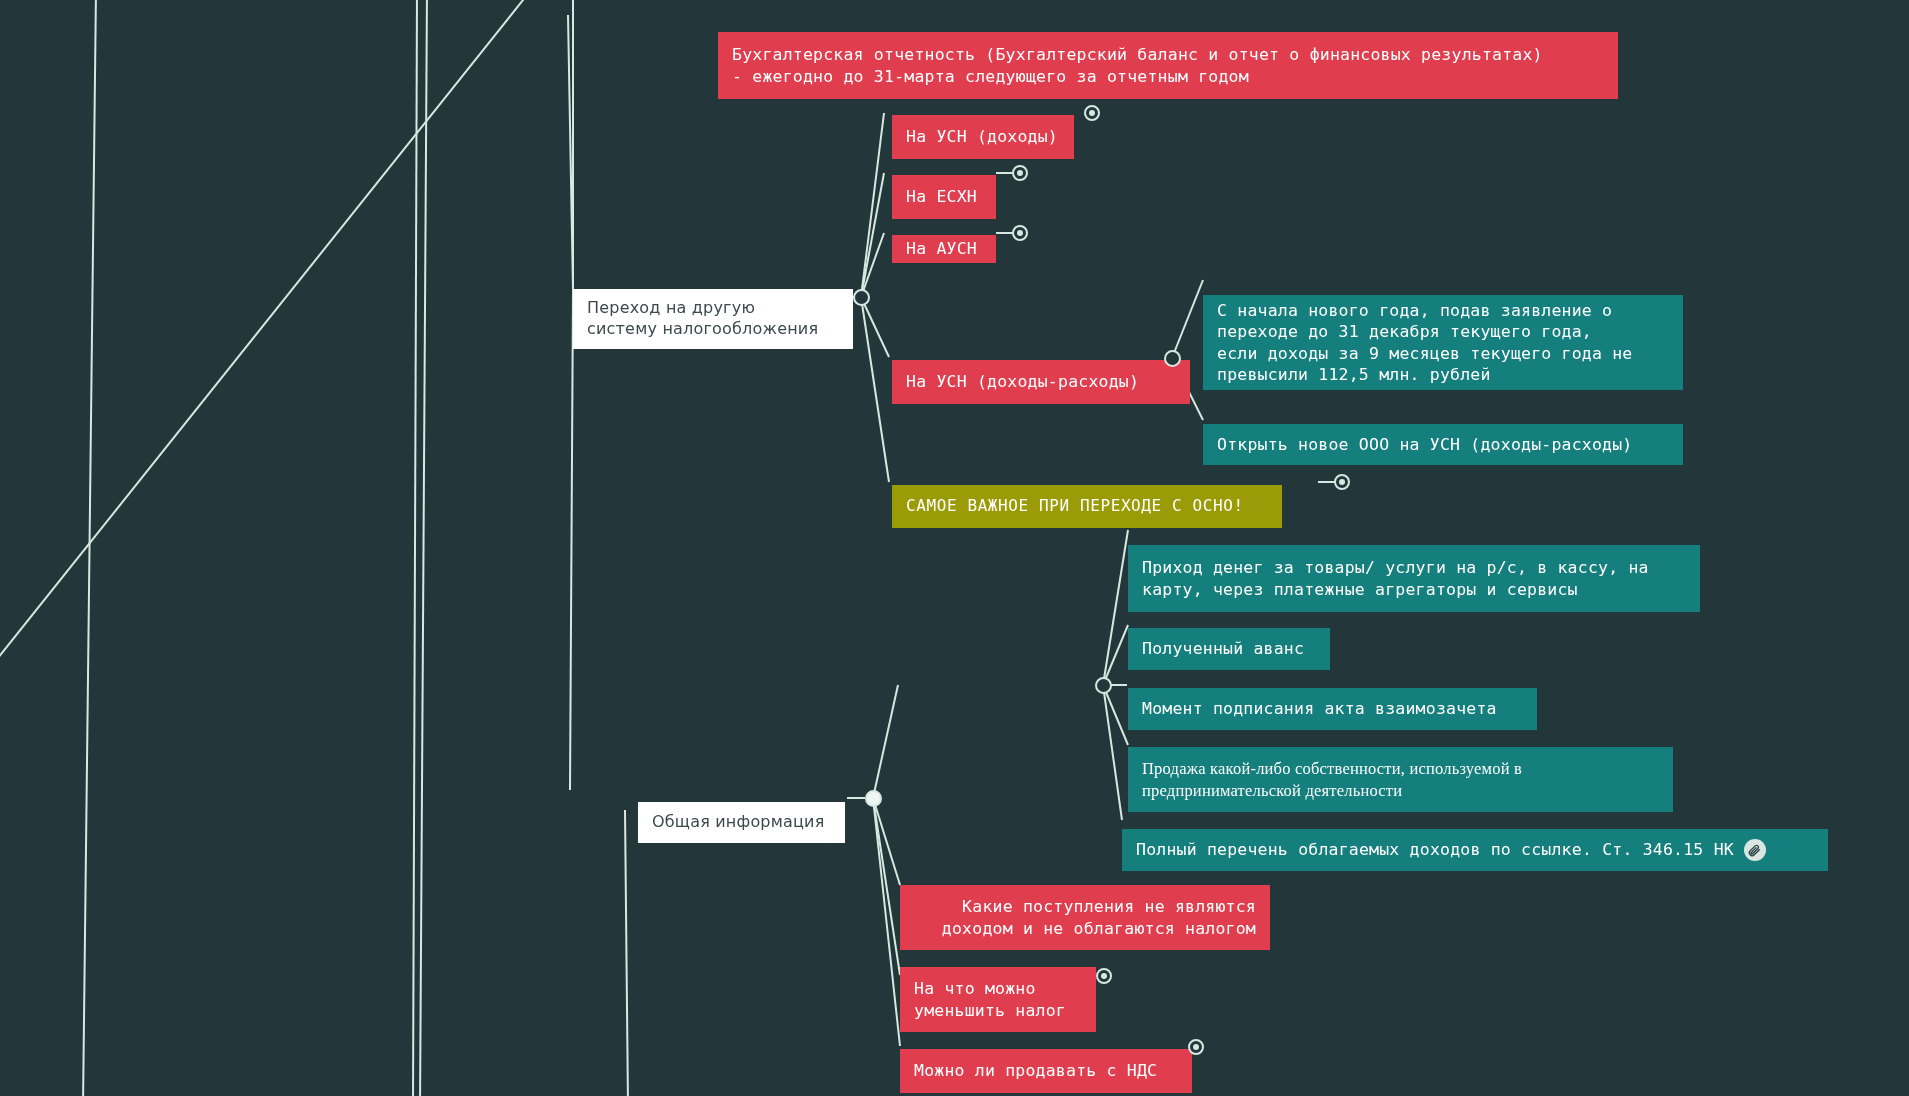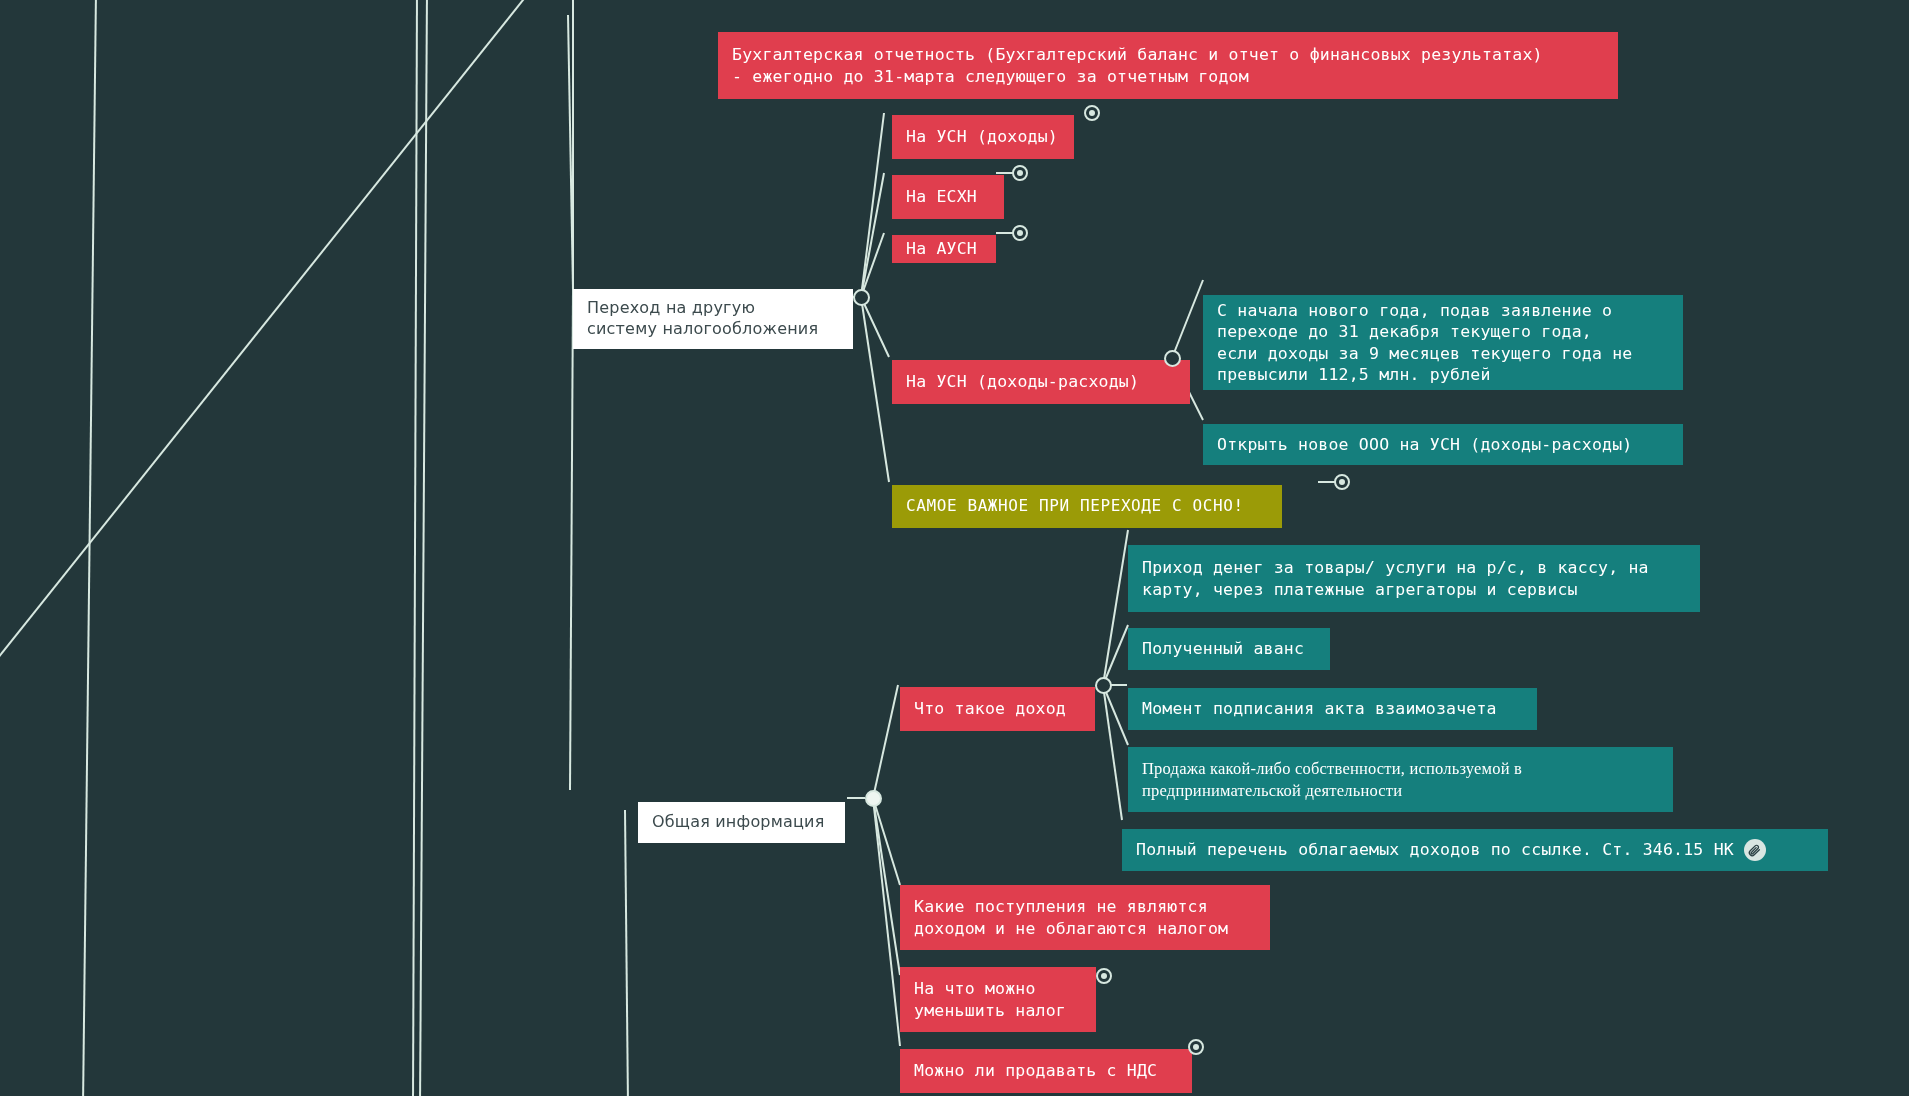--- a/index.html
+++ b/index.html
@@ -147,21 +147,21 @@
   <div class="node n-red" style="left:718px; top:8px; width:900px; height:67px; padding:9px 14px; font-size:16.5px; flex-direction:column; align-items:flex-start; justify-content:center;">
     <span class="txt">Бухгалтерская отчетность (Бухгалтерский баланс и отчет о финансовых результатах)</span>
     <span class="txt">- ежегодно до 31-марта следующего за отчетным годом</span>
   </div>
 
   <div class="node n-red" style="left:892px; top:91px; width:182px; height:44px; padding:0 14px; font-size:16.5px;">
     <span class="txt">На УСН (доходы)</span>
   </div>
   <div class="toggle" style="left:1084px; top:105px;"></div>
 
-  <div class="node n-red" style="left:892px; top:151px; width:112px; height:44px; padding:0 14px; font-size:16.5px;">
+  <div class="node n-red" style="left:892px; top:151px; width:104px; height:44px; padding:0 14px; font-size:16.5px;">
     <span class="txt">На ЕСХН</span>
   </div>
   <div class="stub" style="left:996px; top:172px; width:17px;"></div>
   <div class="toggle" style="left:1012px; top:165px;"></div>
 
   <div class="node n-red" style="left:892px; top:211px; width:104px; height:28px; padding:0 14px; font-size:16.5px;">
     <span class="txt">На АУСН</span>
   </div>
   <div class="stub" style="left:996px; top:232px; width:17px;"></div>
   <div class="toggle" style="left:1012px; top:225px;"></div>
@@ -214,31 +214,28 @@
 
   <div class="node n-teal" style="left:1122px; top:805px; width:706px; height:42px; padding:0 12px 0 14px; font-size:16.5px;">
     <span class="txt">Полный перечень облагаемых доходов по ссылке. Ст. 346.15 НК</span>
     <span class="clip">
       <svg width="13" height="13" viewBox="0 0 24 24" fill="none" stroke="#2b4044" stroke-width="2.4" stroke-linecap="round" stroke-linejoin="round">
         <path d="M21 10.5 11.5 20a5.2 5.2 0 1 1-7.4-7.4l9.2-9.2a3.5 3.5 0 0 1 5 5l-9.2 9.2a1.8 1.8 0 1 1-2.5-2.5l8.4-8.4"></path>
       </svg>
     </span>
   </div>
 
-  <div class="node n-red" style="left:900px; top:663px; width:195px; height:44px; padding:0 14px; font-size:16.5px;">
-    <span class="txt">Что такое доход</span>
-  </div>
   <div class="hub" style="left:1095px; top:677px;"></div>
 
   <div class="node n-white" style="left:638px; top:778px; width:207px; height:41px; padding:0 14px; font-size:16px;">
     <span class="txt">Общая информация</span>
   </div>
   <div class="hub filled" style="left:865px; top:790px;"></div>
 
-  <div class="node n-red" style="left:900px; top:861px; width:370px; height:65px; padding:8px 14px; font-size:16.5px; flex-direction:column; align-items:flex-start; justify-content:center;">
+  <div class="node n-red" style="left:900px; top:861px; width:370px; height:65px; padding:8px 14px; font-size:16.5px; flex-direction:column; align-items:flex-end; justify-content:center;">
     <span class="txt">Какие поступления не являются</span>
     <span class="txt">доходом и не облагаются налогом</span>
   </div>
 
   <div class="node n-red" style="left:900px; top:943px; width:196px; height:65px; padding:8px 14px; font-size:16.5px; flex-direction:column; align-items:flex-start; justify-content:center;">
     <span class="txt">На что можно</span>
     <span class="txt">уменьшить налог</span>
   </div>
   <div class="toggle" style="left:1096px; top:968px;"></div>
 

